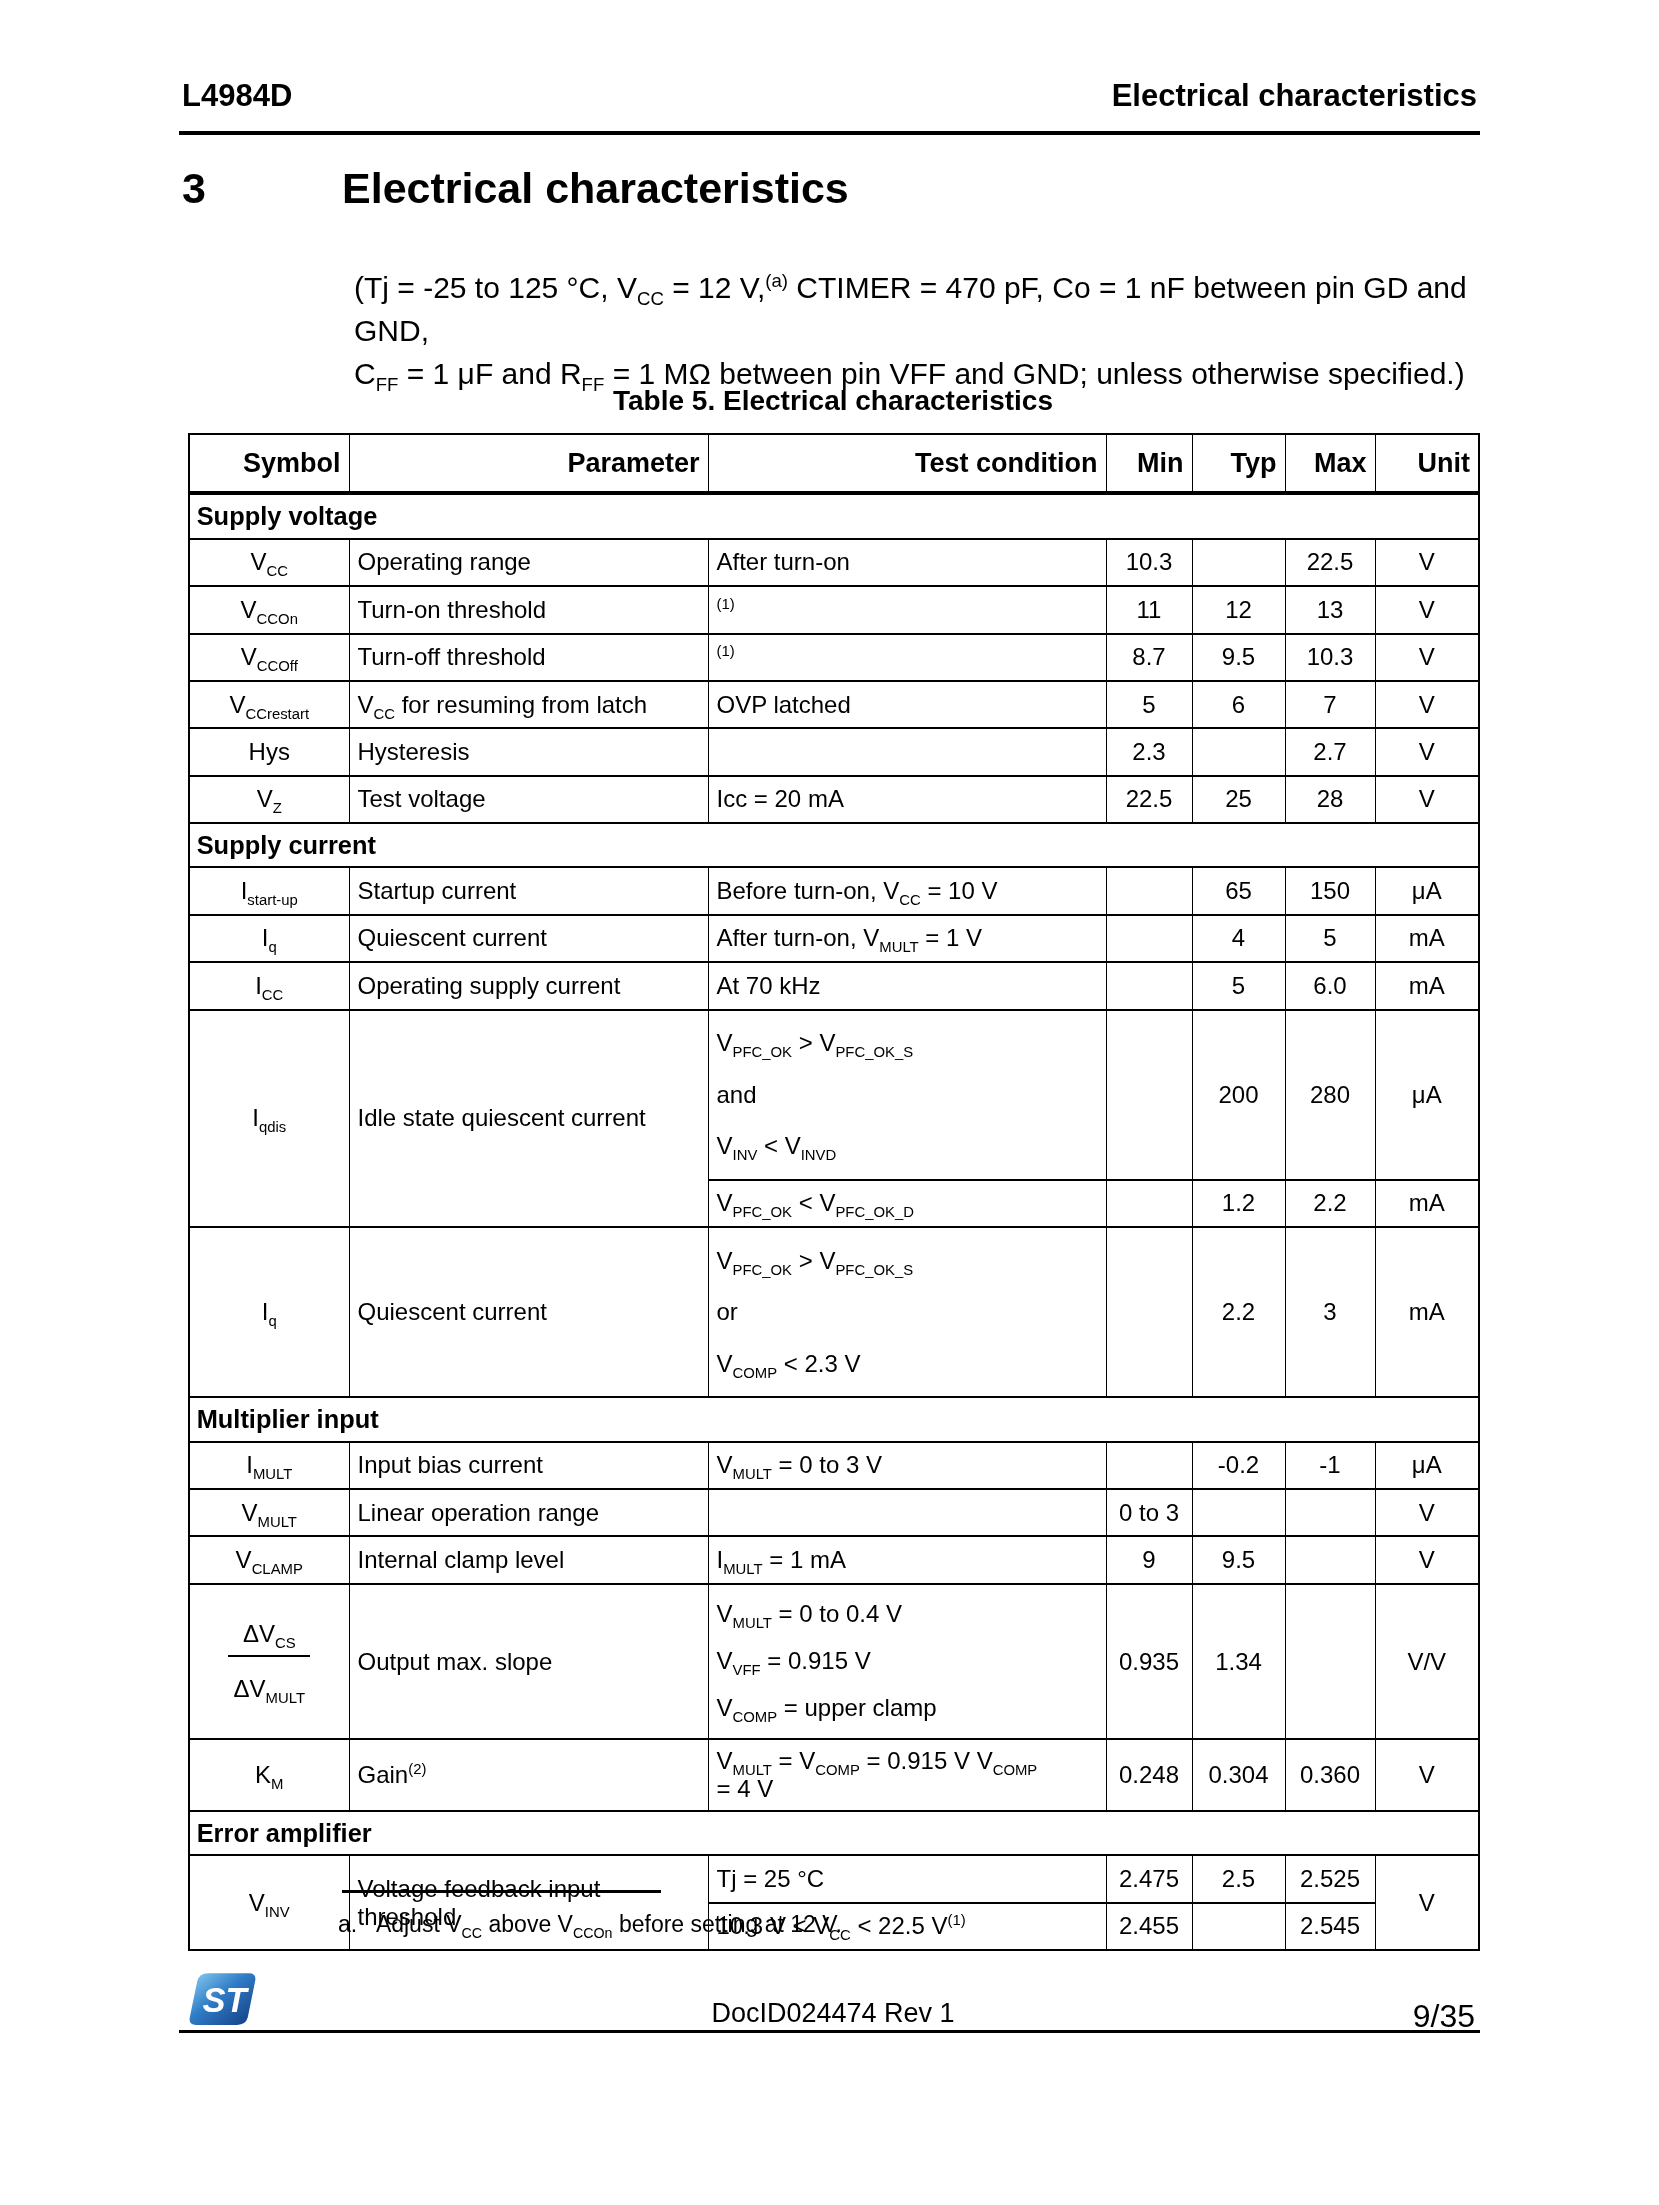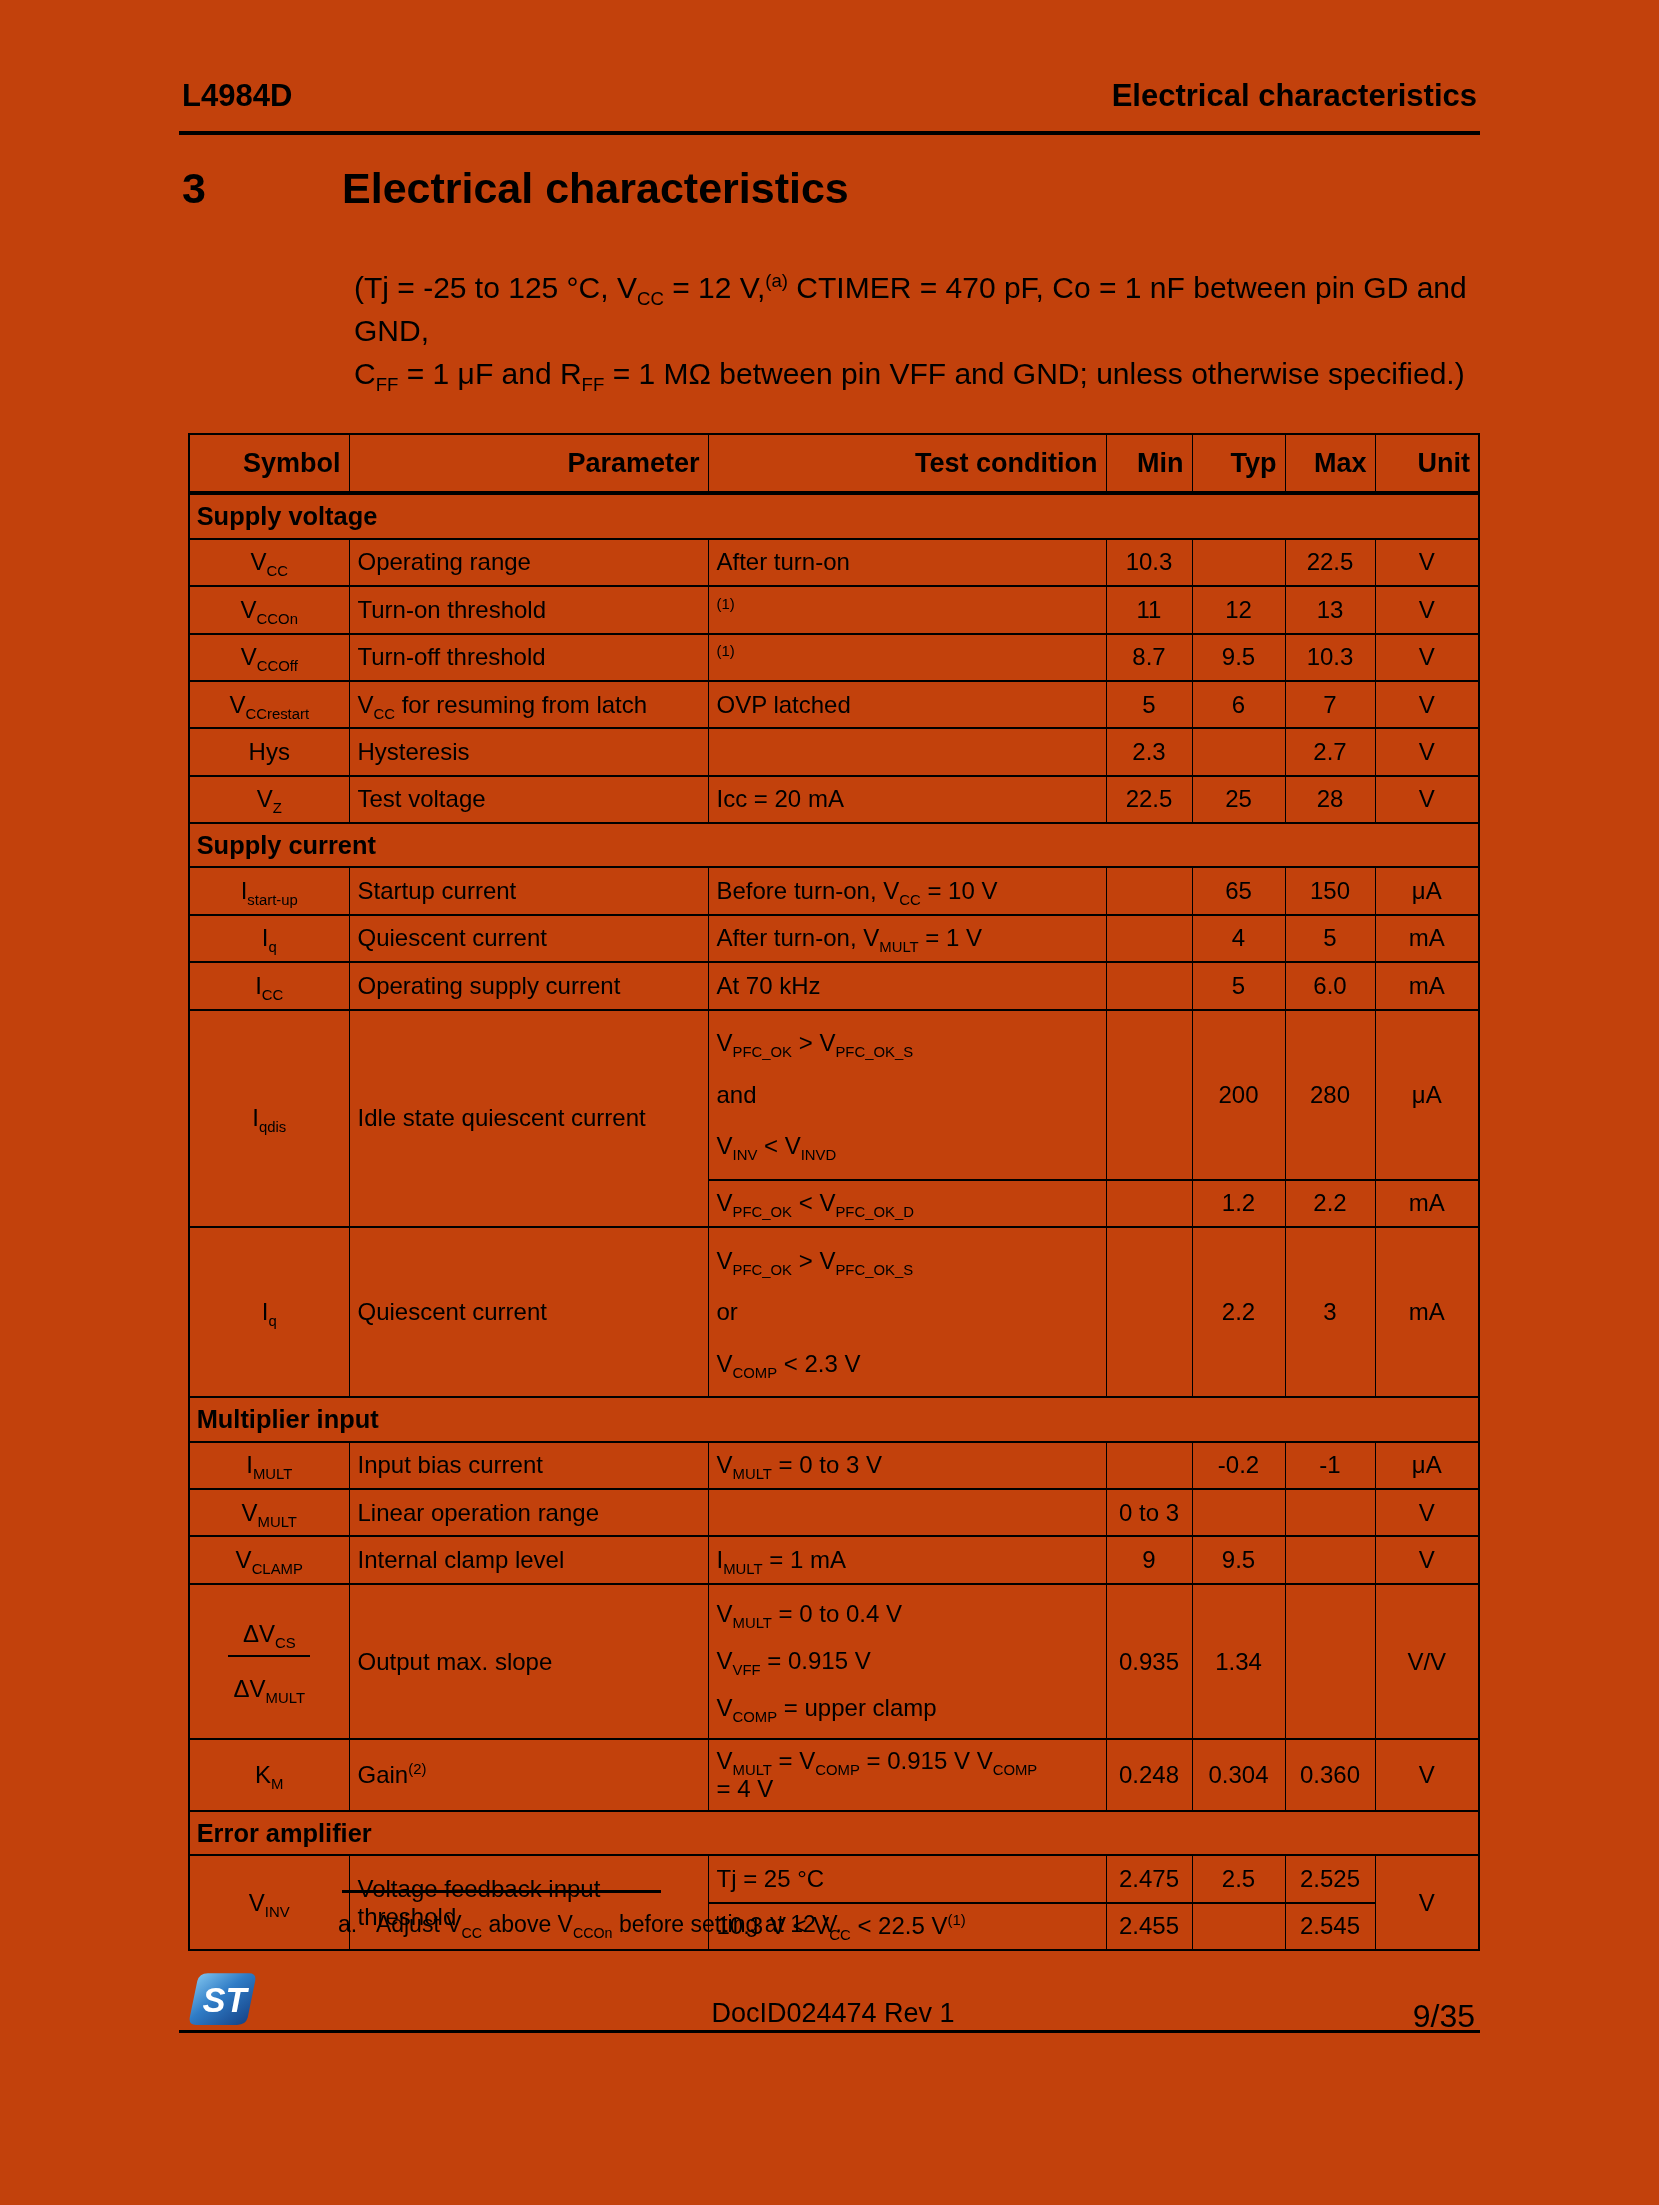--- a/index.html
+++ b/index.html
@@ -1,17 +1,17 @@
 <!DOCTYPE html>
 <html style="font-size:10.7px"><head>
 <meta charset="utf-8">
 <style>
   html,body{margin:0;padding:0;background:#e8e8e8;}
   .page{
-    position:relative;width:1659px;height:2205px;background:#c2410c;color:#000;
+    position:relative;width:1659px;height:2205px;background:#ffffff;color:#000;
     font-family:"Liberation Sans","DejaVu Sans",sans-serif;margin:0 auto;overflow:hidden;
   }
   
   .hdr-left{position:absolute;left:182px;top:78px;font-size:31px;font-weight:bold;}
   .hdr-right{position:absolute;right:182px;top:78px;font-size:31px;font-weight:bold;}
   .hdr-rule{position:absolute;left:179px;top:131px;width:1301px;height:4px;background:#000;}
   
   .sec-num{position:absolute;left:182px;top:164px;font-size:43px;font-weight:bold;}
   .sec-title{position:absolute;left:342px;top:164px;font-size:43px;font-weight:bold;}
   
@@ -58,20 +58,21 @@
   <div class="hdr-rule"></div>
 
   <div class="sec-num">3</div>
   <div class="sec-title">Electrical characteristics</div>
 
   <div class="intro">
     <div>(Tj = -25 to 125 °C, V<sub>CC</sub> = 12 V,<sup>(a)</sup> CTIMER = 470 pF, Co = 1 nF between pin GD and GND,</div>
     <div>C<sub>FF</sub> = 1 μF and R<sub>FF</sub> = 1 MΩ between pin VFF and GND; unless otherwise specified.)</div>
   </div>
 
+  <div class="caption">Table 5. Electrical characteristics</div>
 
   <table class="ec">
     <colgroup>
         <col style="width: 160px;">
         <col style="width: 359px;">
         <col style="width: 398px;">
         <col style="width: 86px;">
         <col style="width: 93px;">
         <col style="width: 90px;">
         <col style="width: 104px;">

